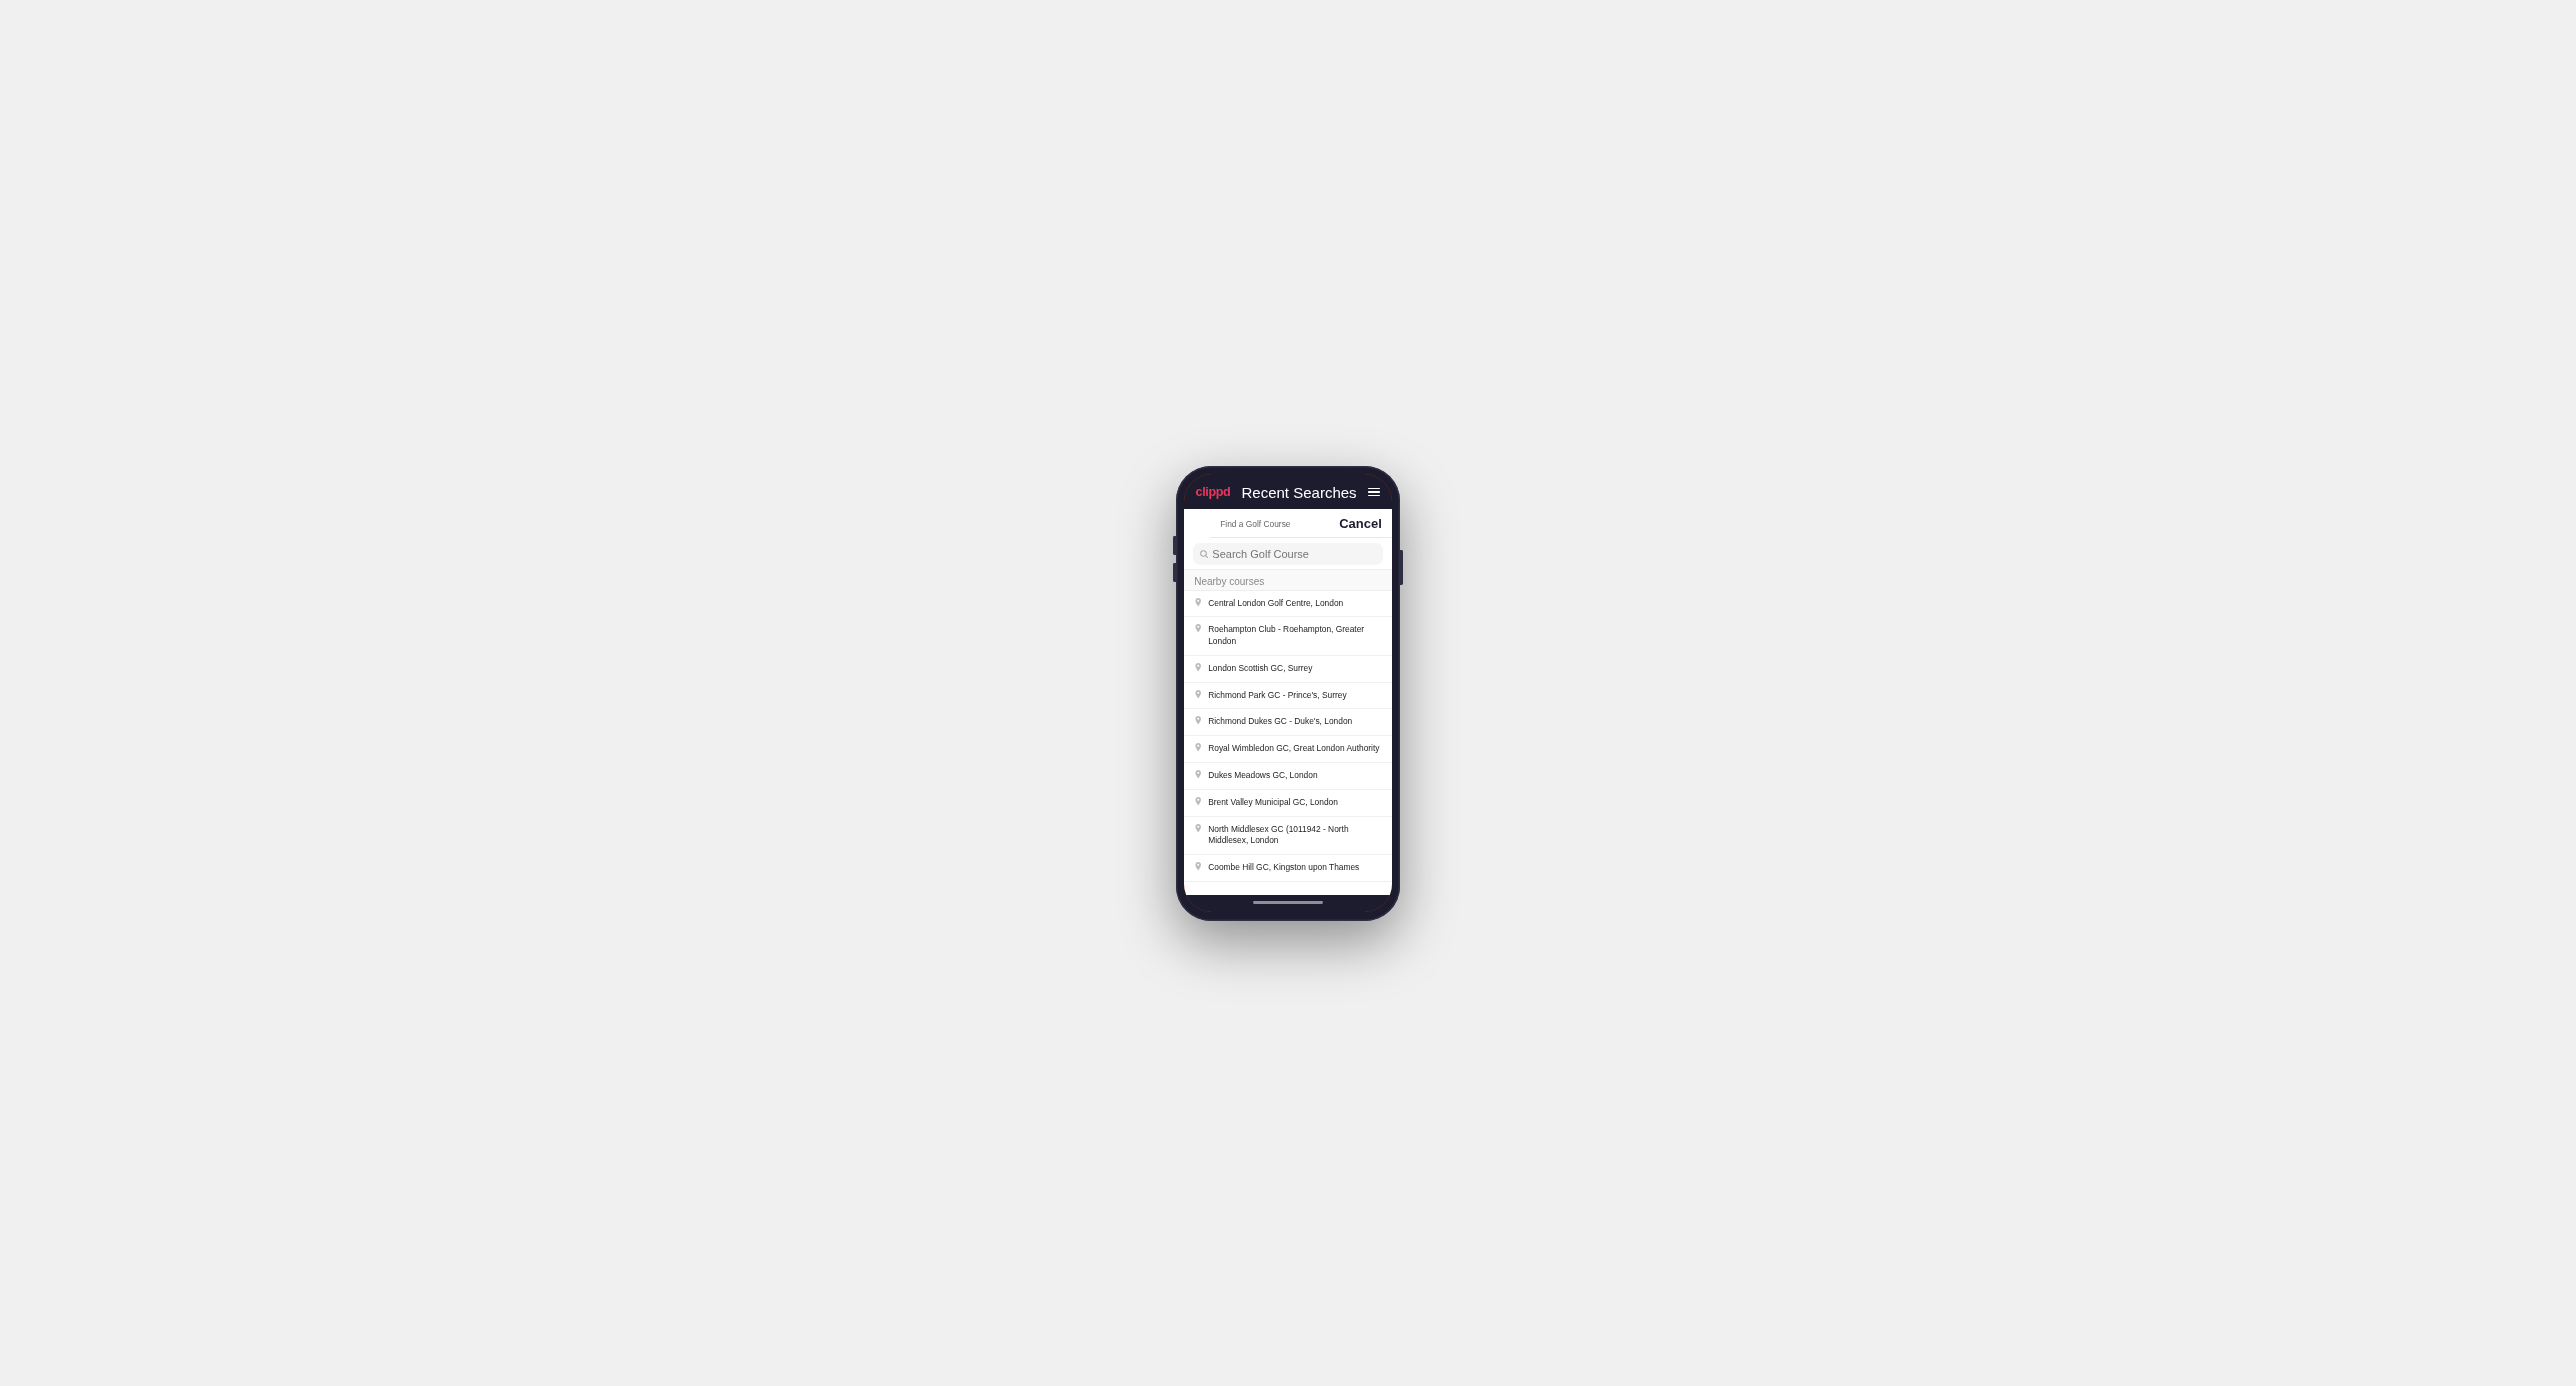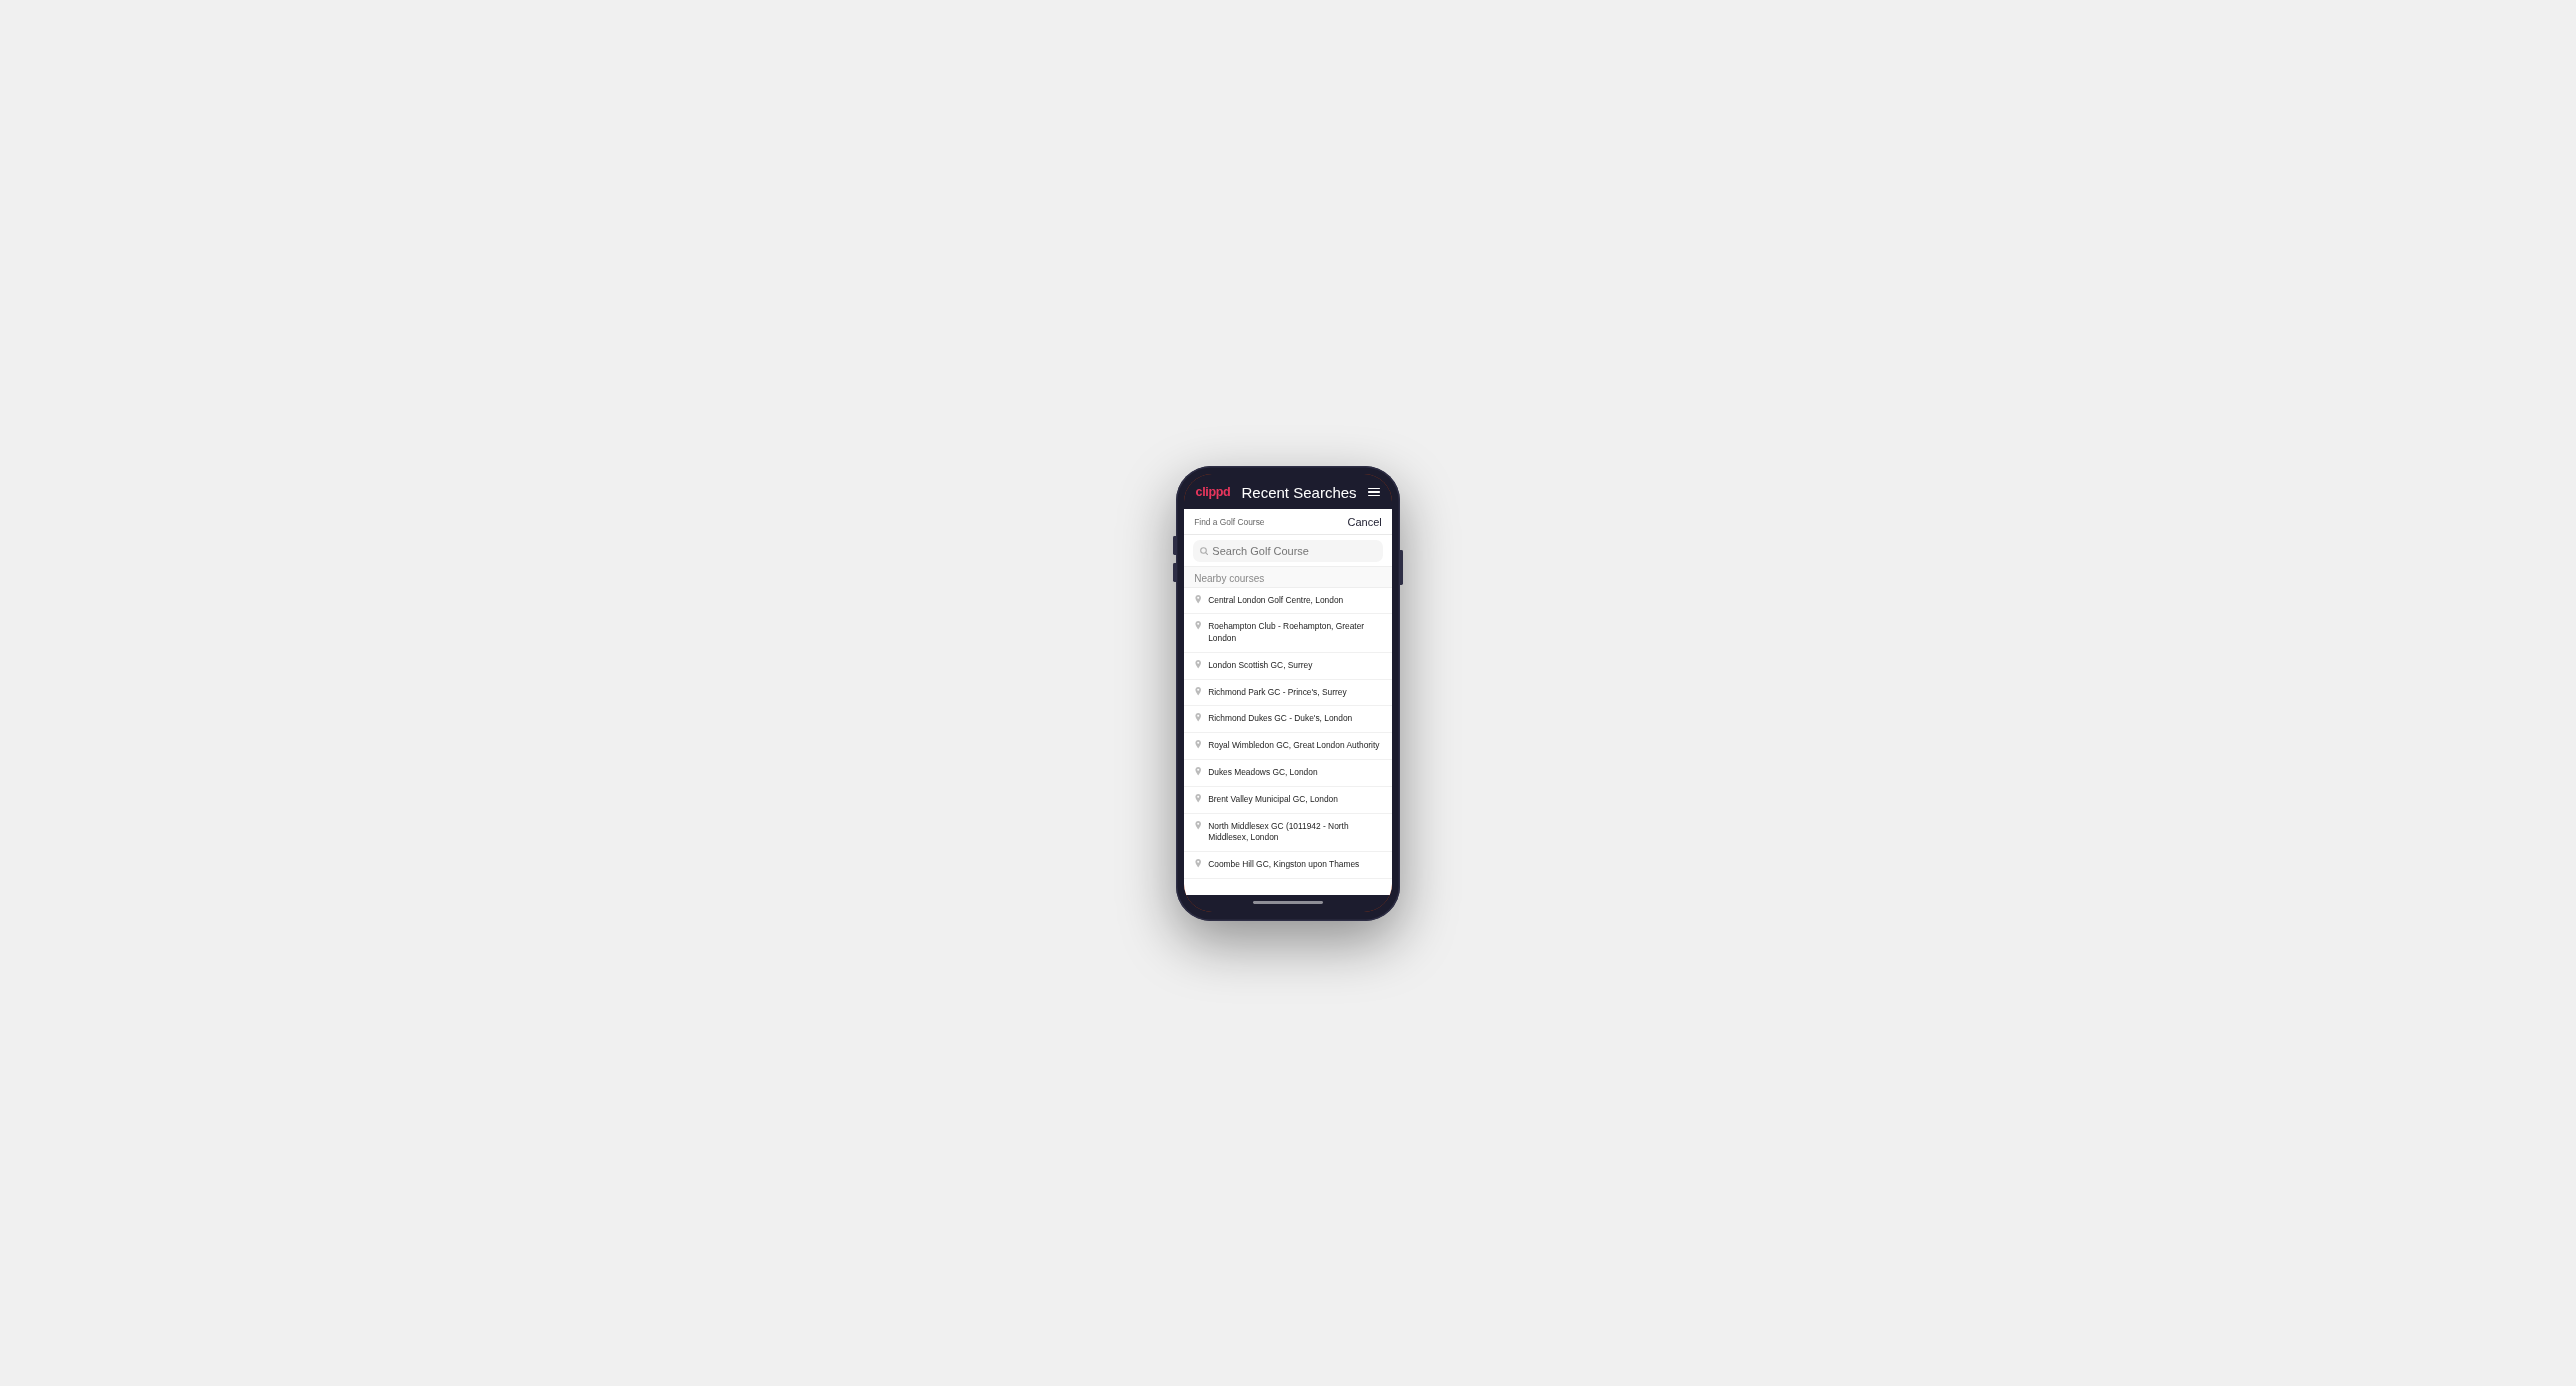--- a/index.html
+++ b/index.html
@@ -83,31 +83,32 @@
 
     
     .find-bar {
       display: flex;
       align-items: center;
       justify-content: space-between;
       padding: 7px 9.8px 5.6px;
       background: #fff;
       border-bottom: 0.7px solid #e8e8e8;
       flex-shrink: 0;
+      margin-left: 26px;
     }
 
     .find-label {
       font-size: 8.4px;
       color: #666;
     }
 
     .cancel-btn {
-      font-size: 11px;
+      font-size: 13px;
       color: #1c1c2e;
-      font-weight: 400;
+      font-weight: 700;
       cursor: pointer;
     }
 
     
     .search-container {
       padding: 5.6px 8.4px 4.2px;
       background: #fff;
       flex-shrink: 0;
     }
 

